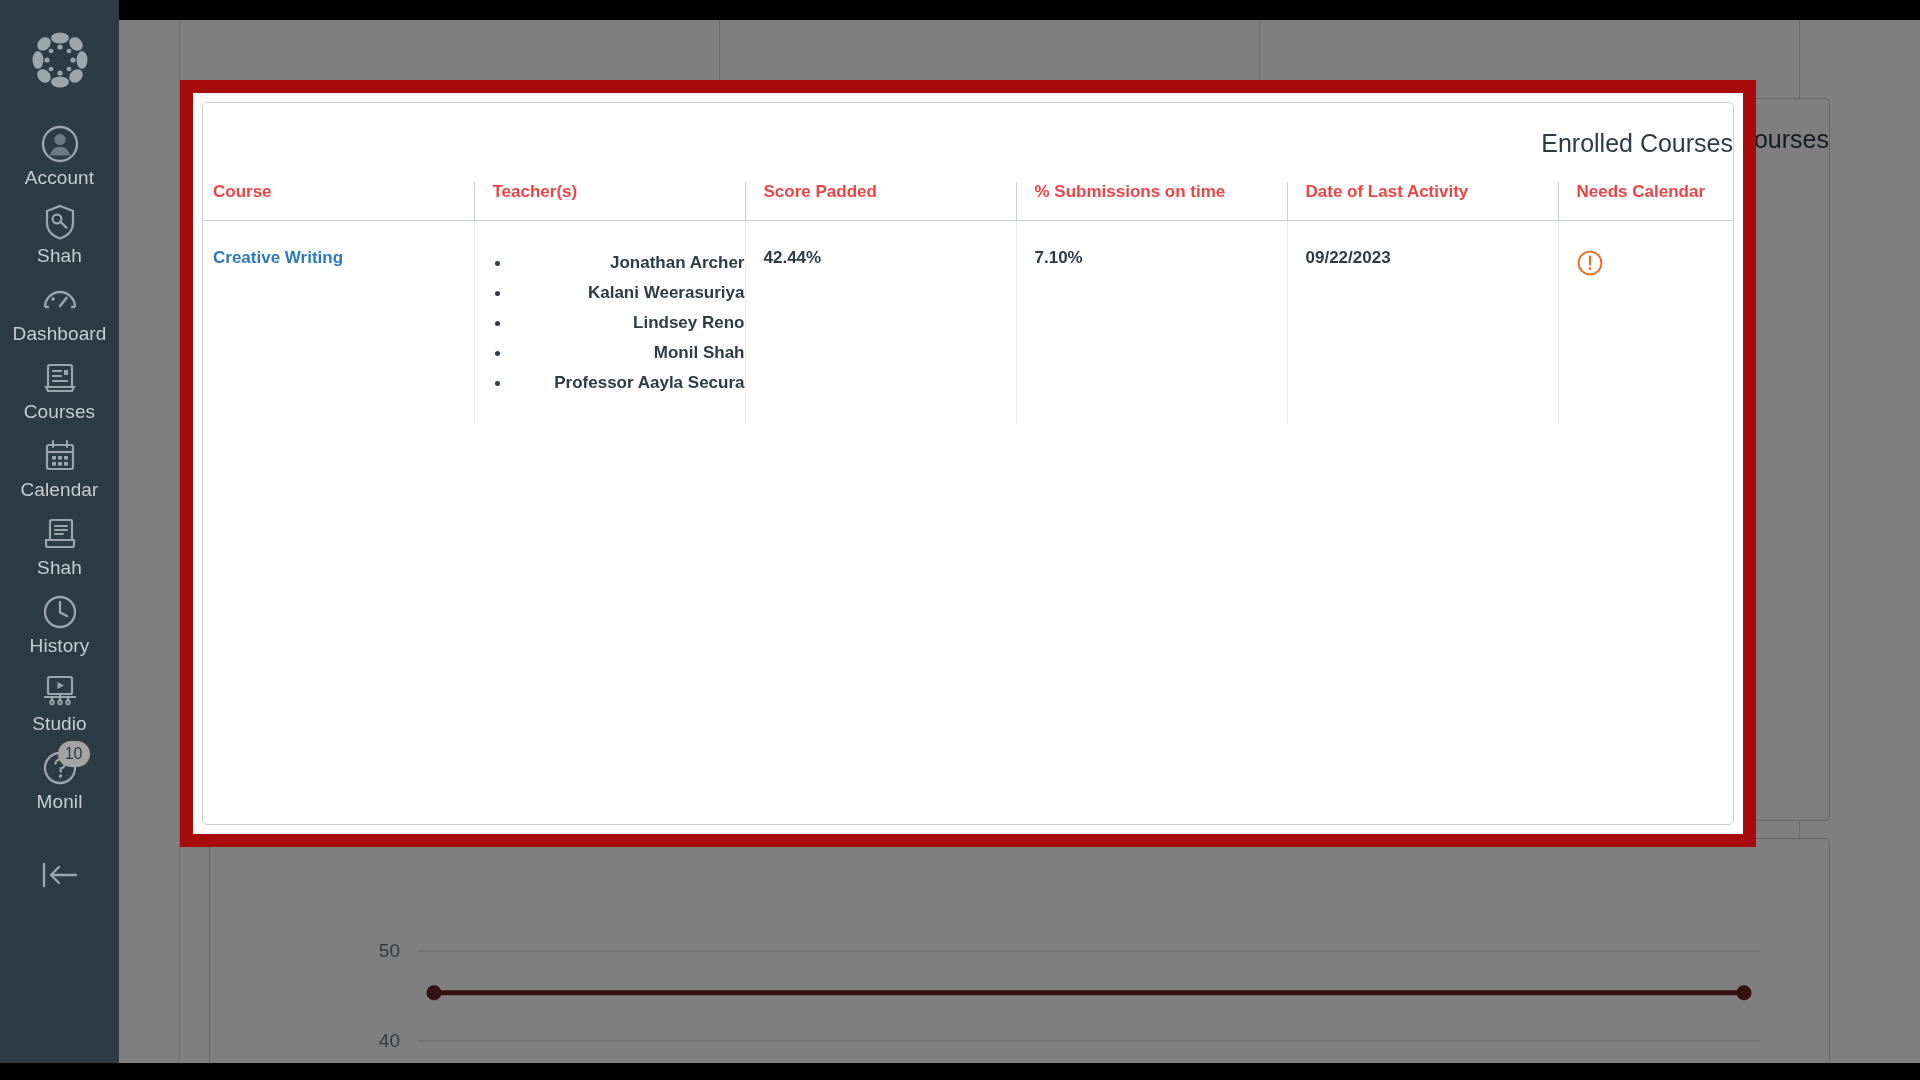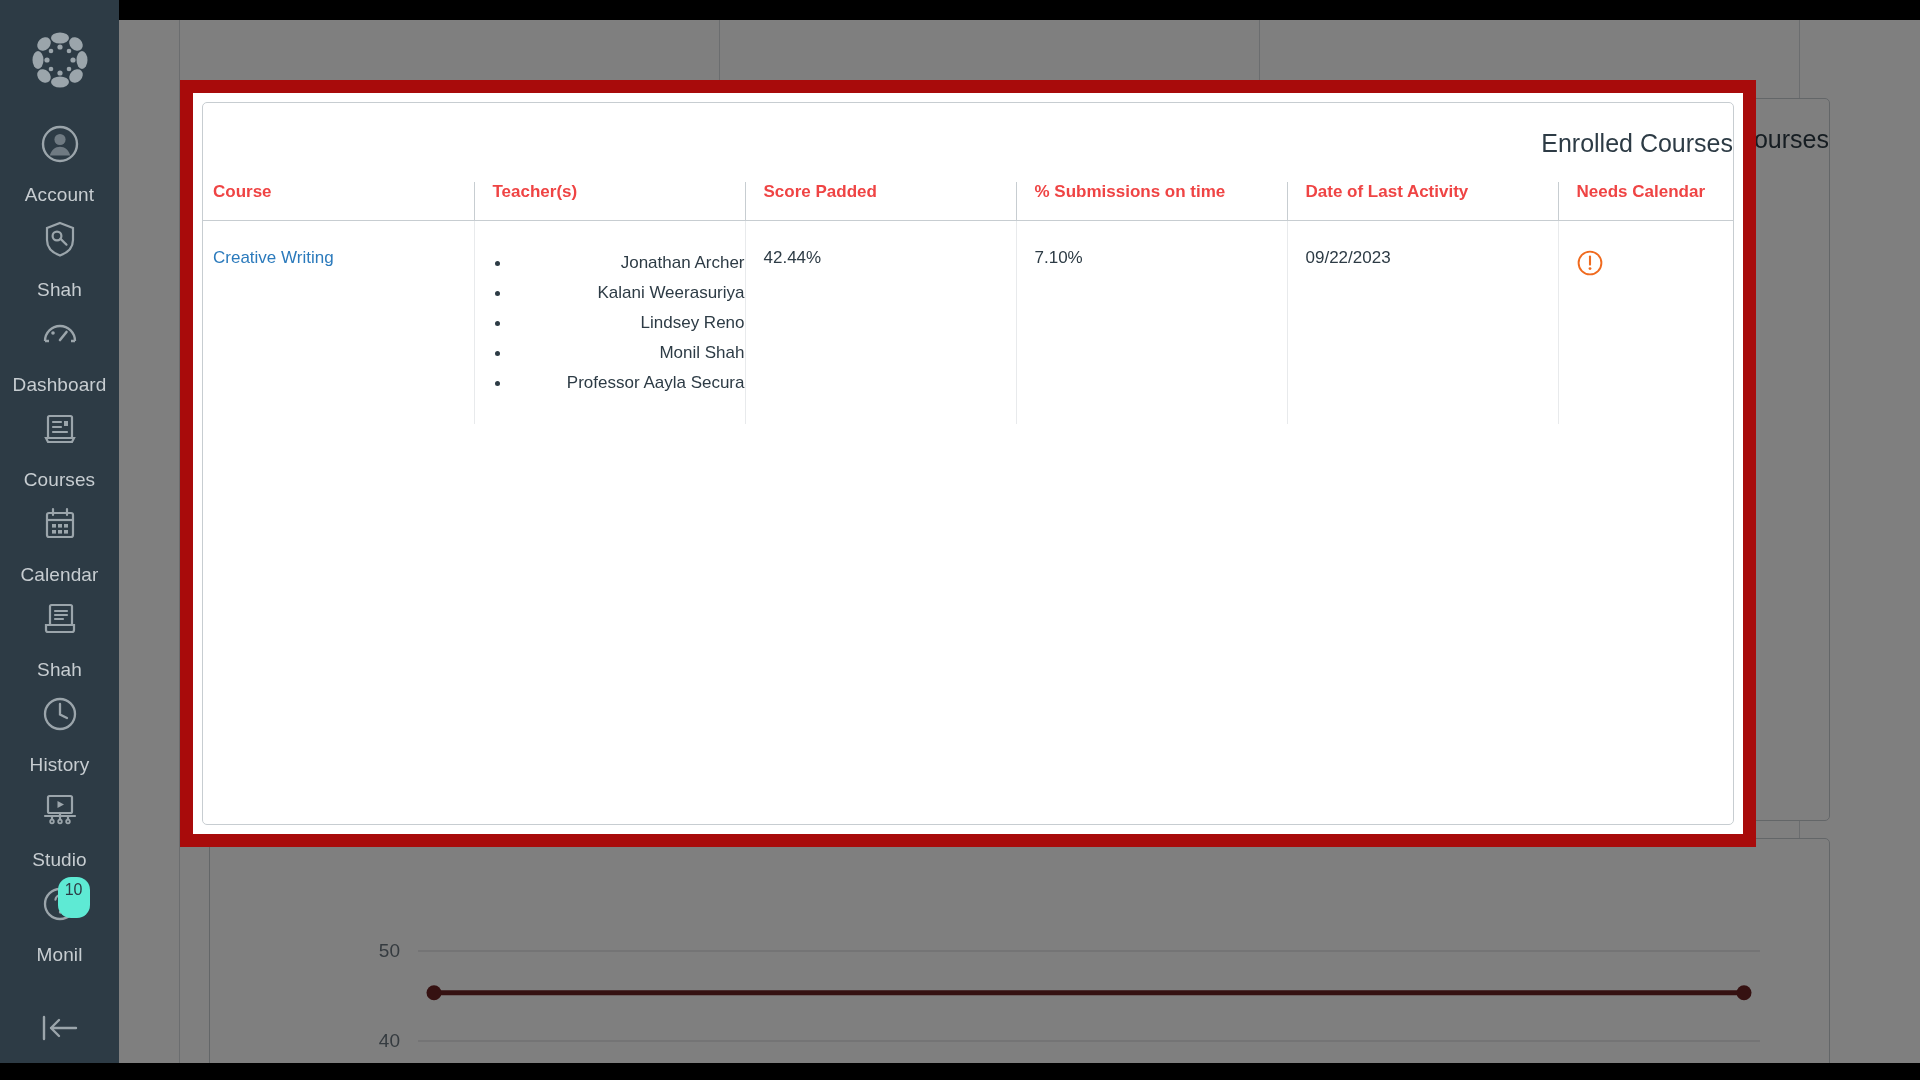--- a/index.html
+++ b/index.html
@@ -26,28 +26,28 @@
     display: flex; flex-direction: column; align-items: center;
     margin-bottom: 13px;
     text-decoration: none;
     position: relative;
   }
   .nav-icon { width: 40px; height: 40px; display: block; }
   .nav-label {
     color: #c7cdd1;
     font-size: 19px;
     line-height: 23px;
-    margin-top: 19px;
+    margin-top: 2px;
     letter-spacing: .1px;
   }
   .help-wrap { position: relative; }
   .help-badge {
     position: absolute; right: -10px; top: -7px;
-    min-width: 30px; height: 41px;
-    background: #5eead4; color: #2d3b45;
+    min-width: 30px; height: 26px;
+    background: #a3a3a3; color: #2d3b45;
     border-radius: 13px;
     font-size: 16px; line-height: 26px; text-align: center;
     padding: 0 7px; font-weight: 400;
   }
   .nav-collapse { margin-top: 34px; width: 119px; display: flex; justify-content: center; }
 
   
   .content {
     position: absolute; left: 119px; top: 20px;
     width: 1801px; height: 1043px;
@@ -102,20 +102,21 @@
     vertical-align: bottom;
   }
   table.enrolled th:first-child { border-left: none; padding-left: 10px; }
   table.enrolled td {
     font-size: 17px;
     color: #2d3b45;
     padding: 27px 0 0 18px;
     border-left: 1px solid #e8eaec;
     vertical-align: top;
     height: 203px;
+    font-weight: bold;
   }
   table.enrolled td:first-child { border-left: none; padding-left: 10px; }
 
   .course-link { color: #2b7abc; text-decoration: none; font-size: 17px; }
   .teacher-list { list-style: none; }
   .teacher-list li { position: relative; padding-left: 20px; line-height: 30px; font-size: 17px; text-align: right; }
   .teacher-list li::before {
     content: "";
     position: absolute; left: 2px; top: 13px;
     width: 5px; height: 5px; border-radius: 50%;

